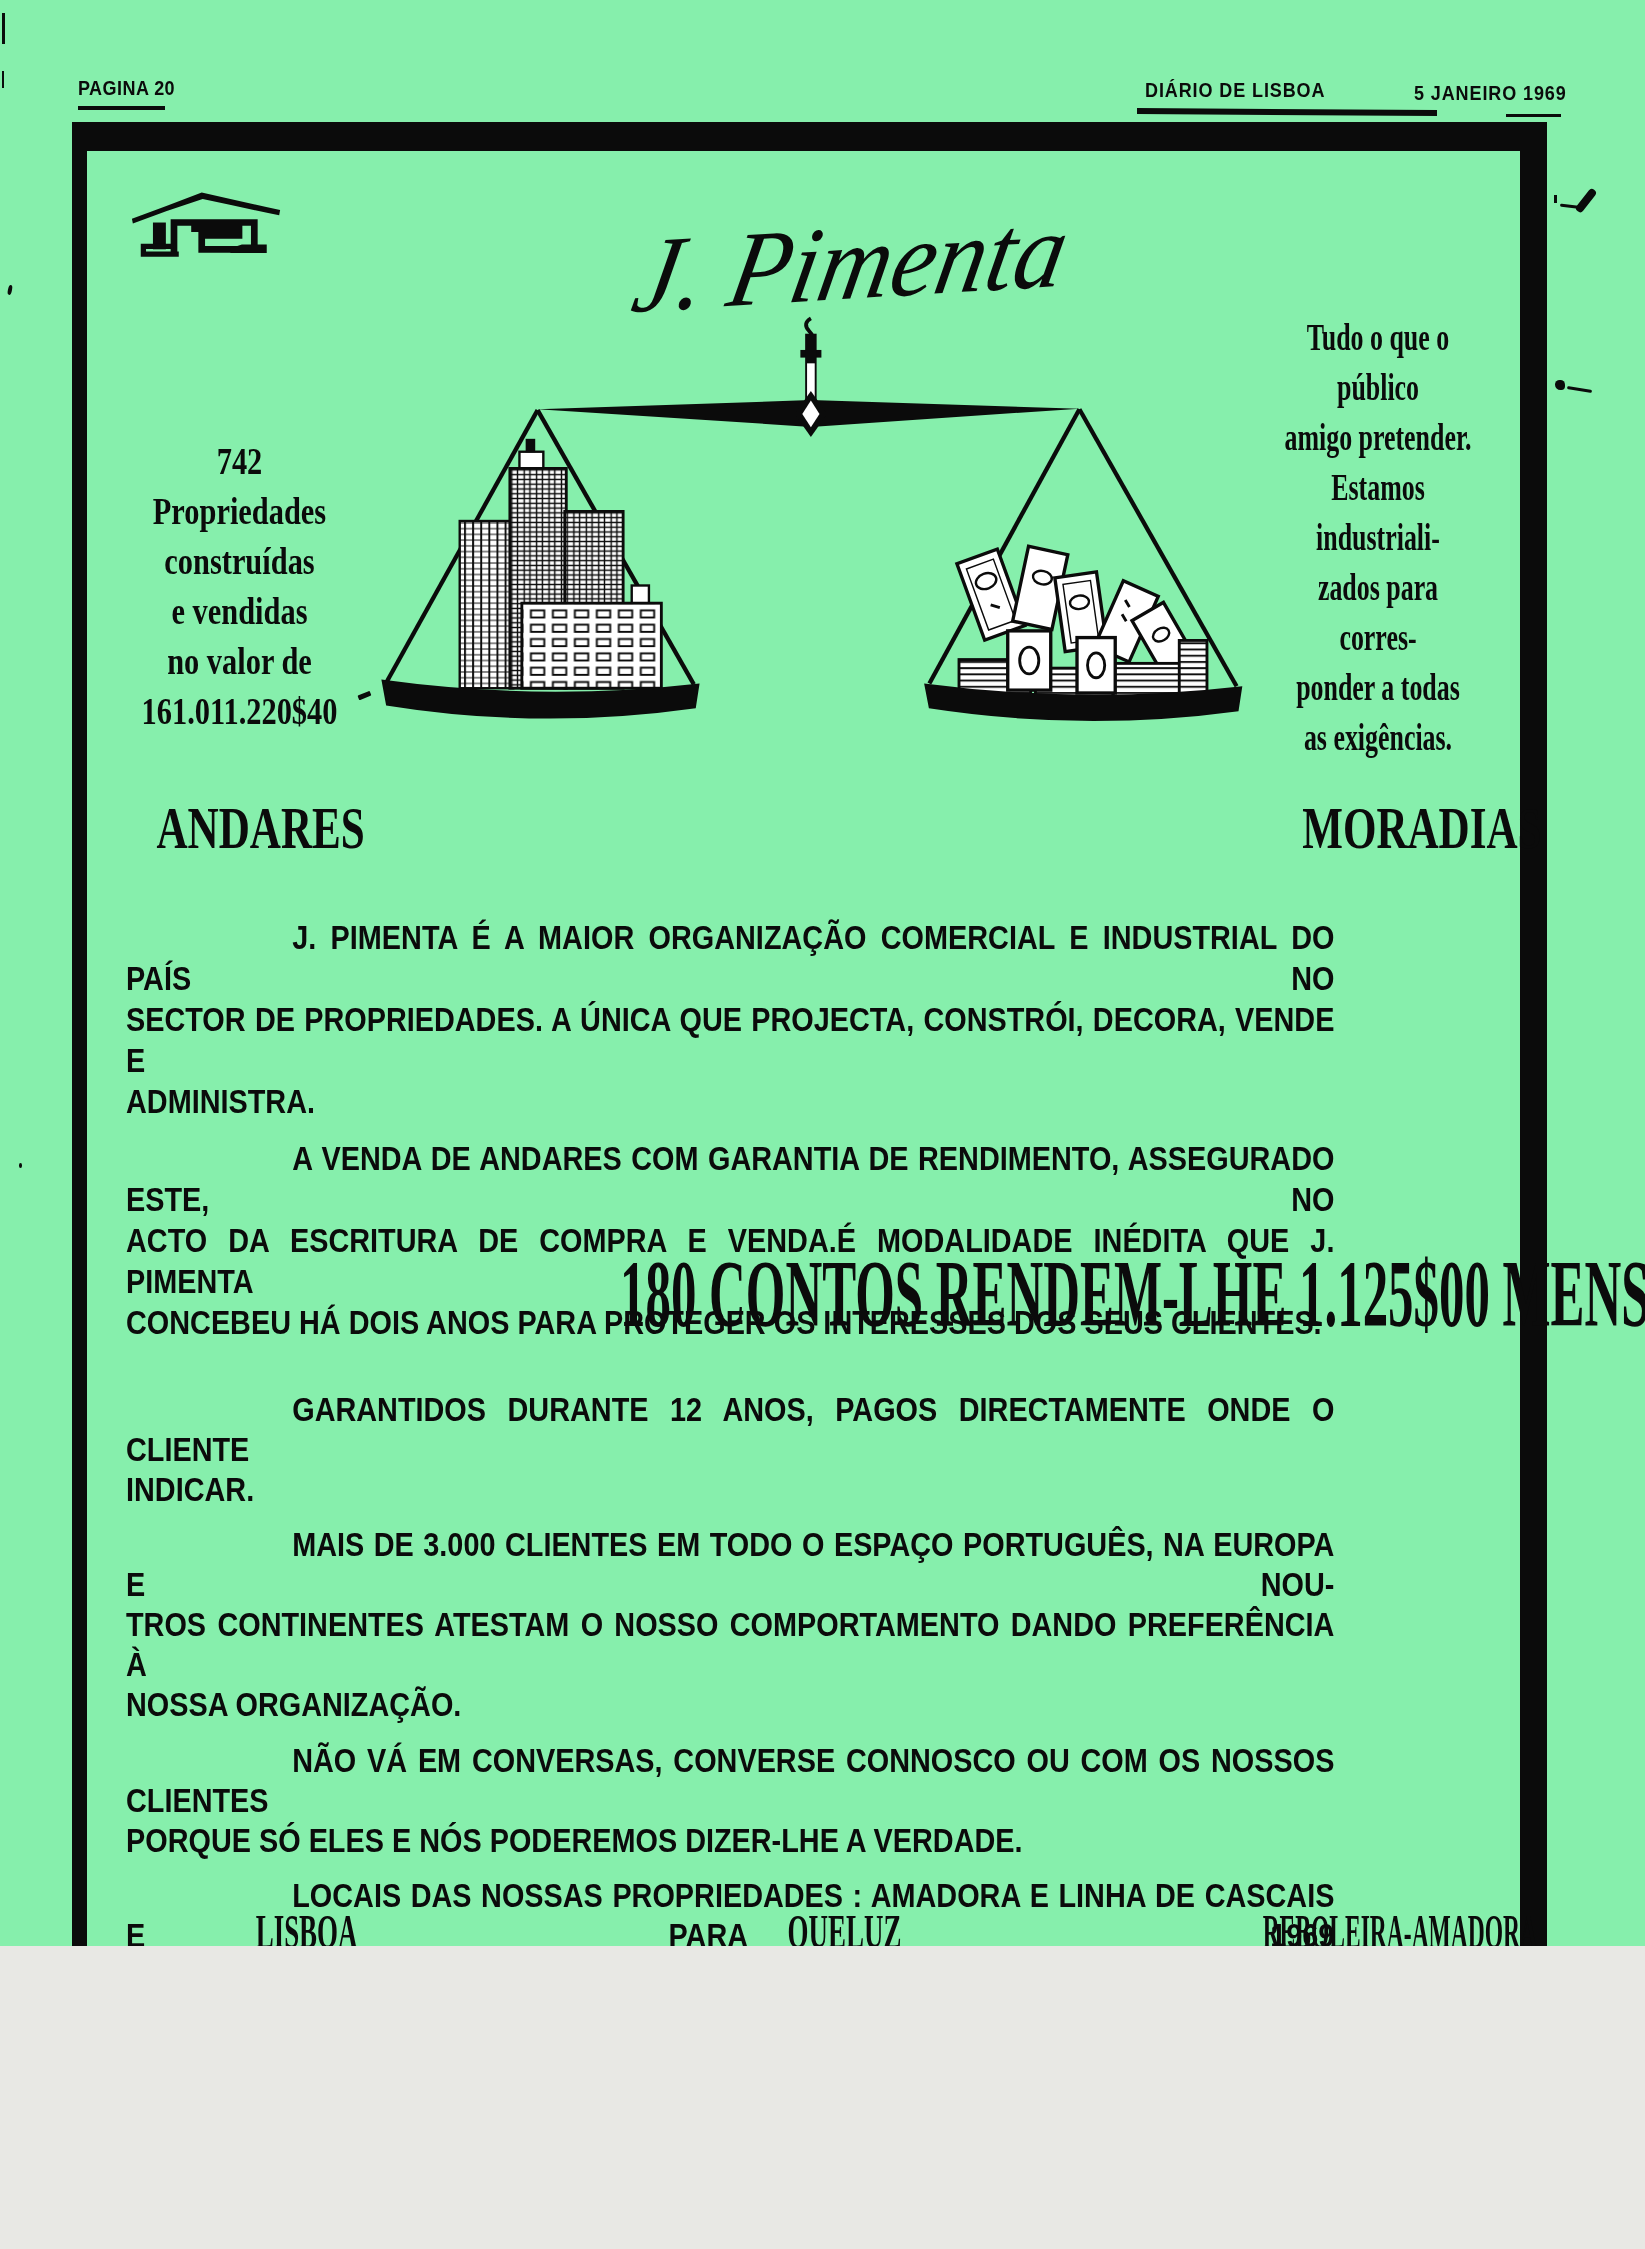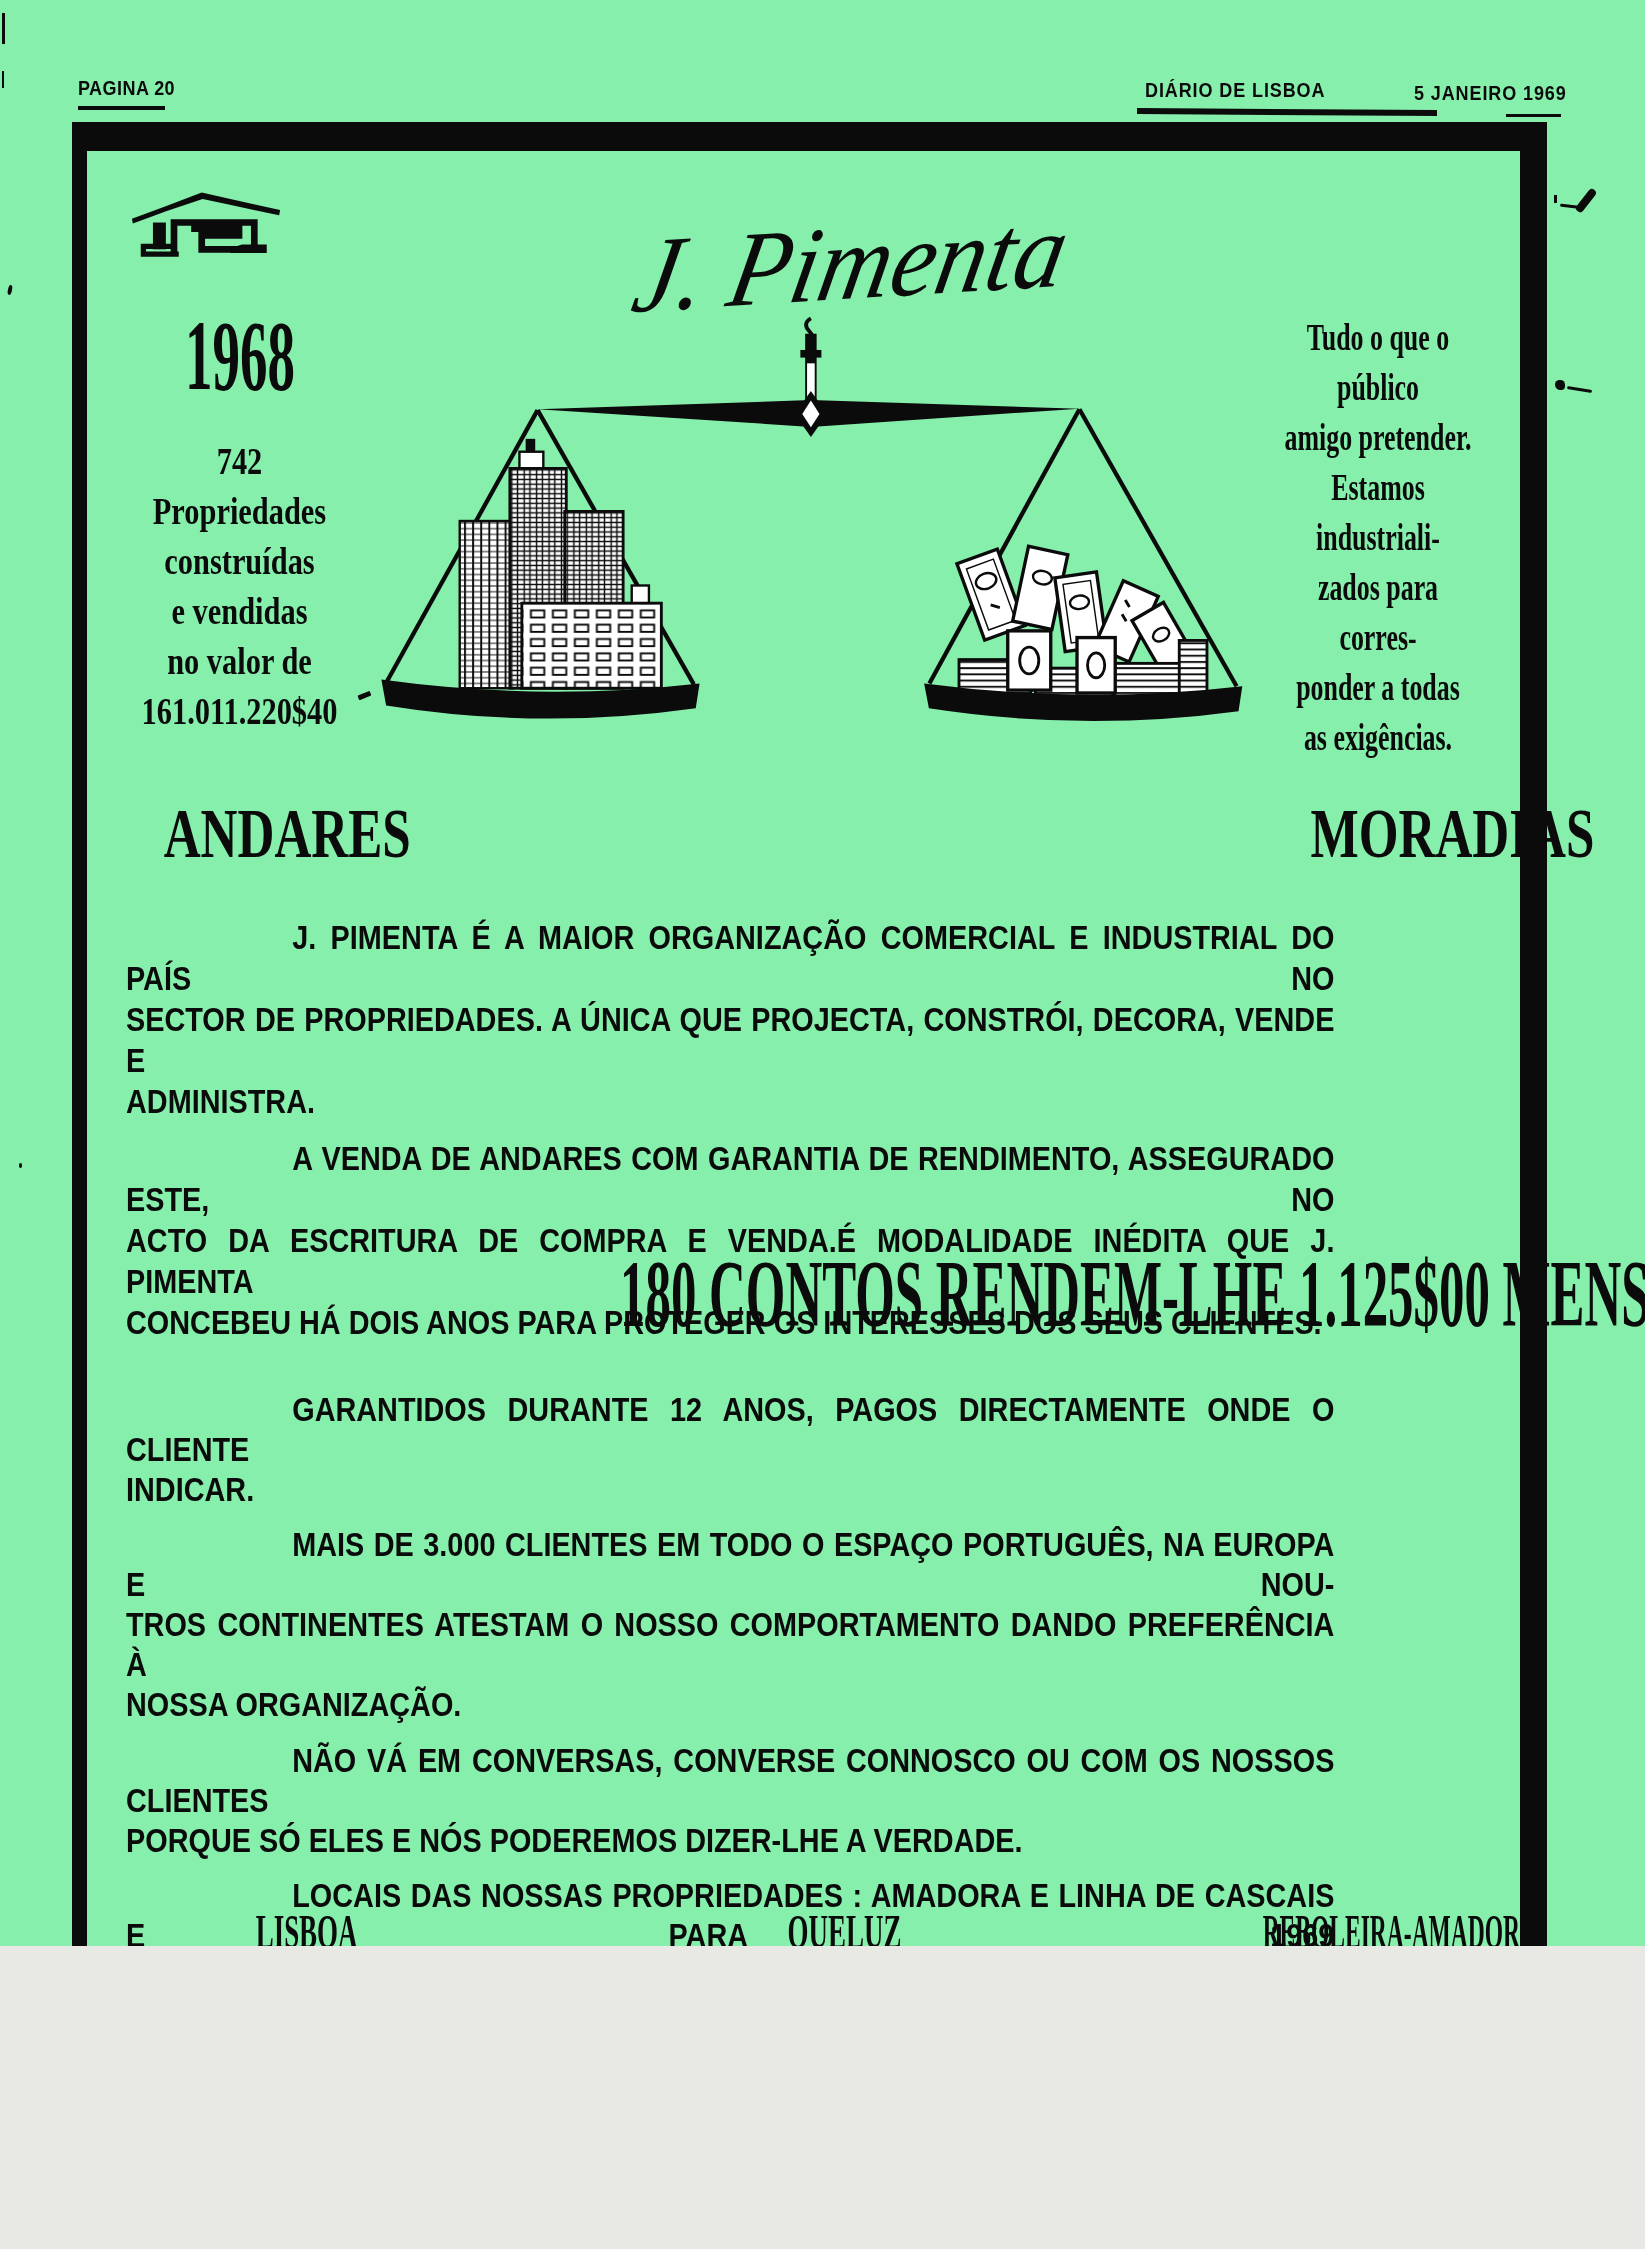--- a/index.html
+++ b/index.html
@@ -36,21 +36,21 @@
           transform:scaleX(.7);transform-origin:50% 0;}
 
   
   .sig{left:564px;top:209px;width:574px;text-align:center;
        font-family:"Liberation Serif",serif;font-style:italic;font-weight:400;font-size:108px;line-height:1;
        transform:skewX(-14deg) rotate(-3.5deg) scaleX(.92);transform-origin:50% 50%;}
 
   .scale-svg{left:373px;top:306px;}
 
   
-  .cat{top:799px;text-align:center;font-size:70px;line-height:1;}
+  .cat{top:799px;text-align:center;font-size:59px;line-height:1;}
   .cat1{left:118px;width:230px;}
   .cat2{left:474px;width:650px;}
   .cat3{left:1258px;width:239px;}
 
   
   .bodywrap{left:126px;width:1425px;transform:scaleX(.848);transform-origin:left top;}
   .intro{top:917px;}
   .body2{top:1389px;}
   .intro .bline{font:700 34px/41px "Liberation Sans",sans-serif;}
   .body2 .bline{font:700 34px/40px "Liberation Sans",sans-serif;}
@@ -107,21 +107,20 @@
   <div class="abs bar f-bottom"></div>
 
   <svg class="abs logo" width="153" height="72" viewBox="0 0 320 150">
     <path d="M4,66 Q75,40 150,11 Q238,31 314,48 L312,59 Q232,42 152,25 Q80,48 6,76 Z" fill="#0b0b0b"></path>
     <rect x="48" y="74" width="27" height="56" fill="#0b0b0b"></rect>
     <path d="M92,142 V74 H260 V130 H150 V101 H228 V87 H128" fill="none" stroke="#0b0b0b" stroke-width="14"></path>
     <path d="M92,124 H28 V140 H102" fill="none" stroke="#0b0b0b" stroke-width="11"></path>
     <path d="M234,120 h52 v18 h-76 v-10 z" fill="#0b0b0b"></path>
   </svg>
 
-  <div class="abs serif y1968"><span class="cx" style="transform:scaleX(.55)">1968</span></div>
   <div class="abs serif stats">
     <div>742 Propriedades</div>
     <div>construídas</div>
     <div>e vendidas</div>
     <div>no valor de</div>
     <div>161.011.220$40</div>
   </div>
 
   <div class="abs sig">J. Pimenta</div>
 

